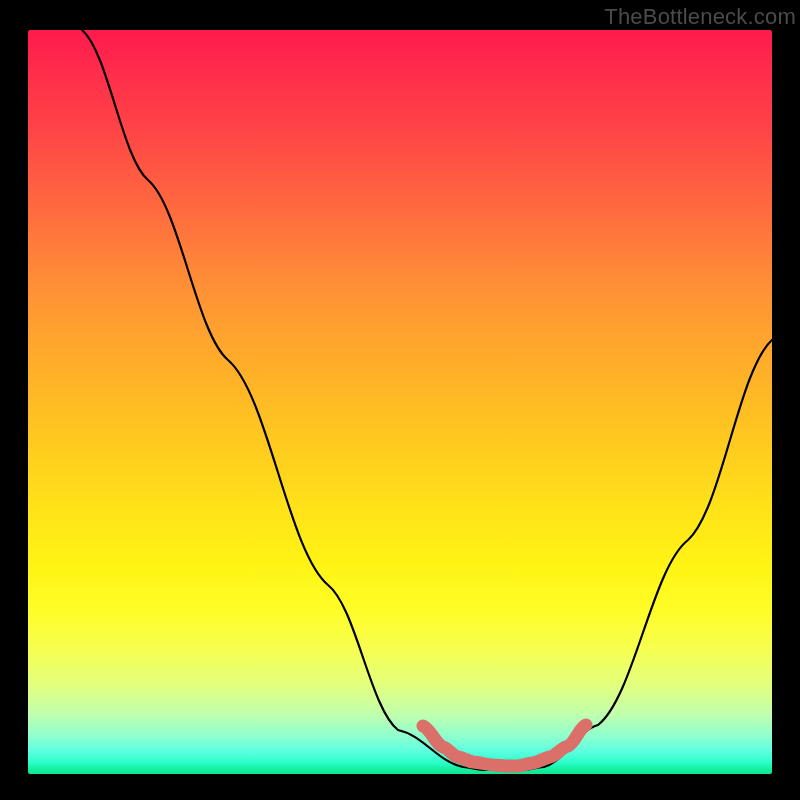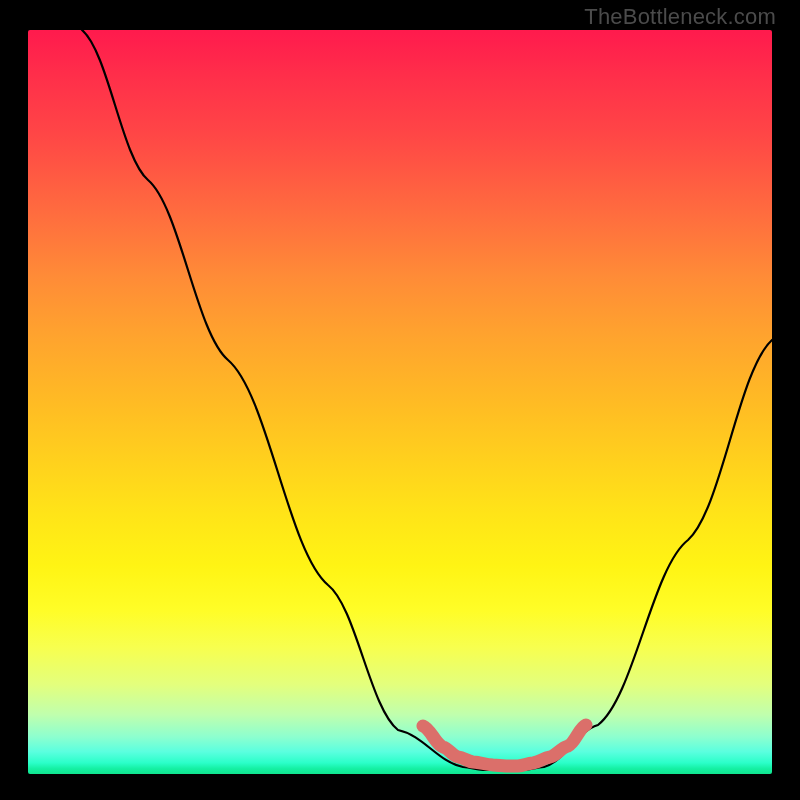--- a/index.html
+++ b/index.html
@@ -13,21 +13,21 @@
   }
   .frame {
     position: relative;
     width: 800px;
     height: 800px;
     background: #000;
   }
   .watermark {
     position: absolute;
     top: 4px;
-    right: 24px;
+    right: 4px;
     color: #4b4b4b;
     font-size: 22px;
     font-weight: 500;
     letter-spacing: 0.2px;
     z-index: 50;
   }
   .plot {
     position: absolute;
     left: 28px;
     top: 30px;

